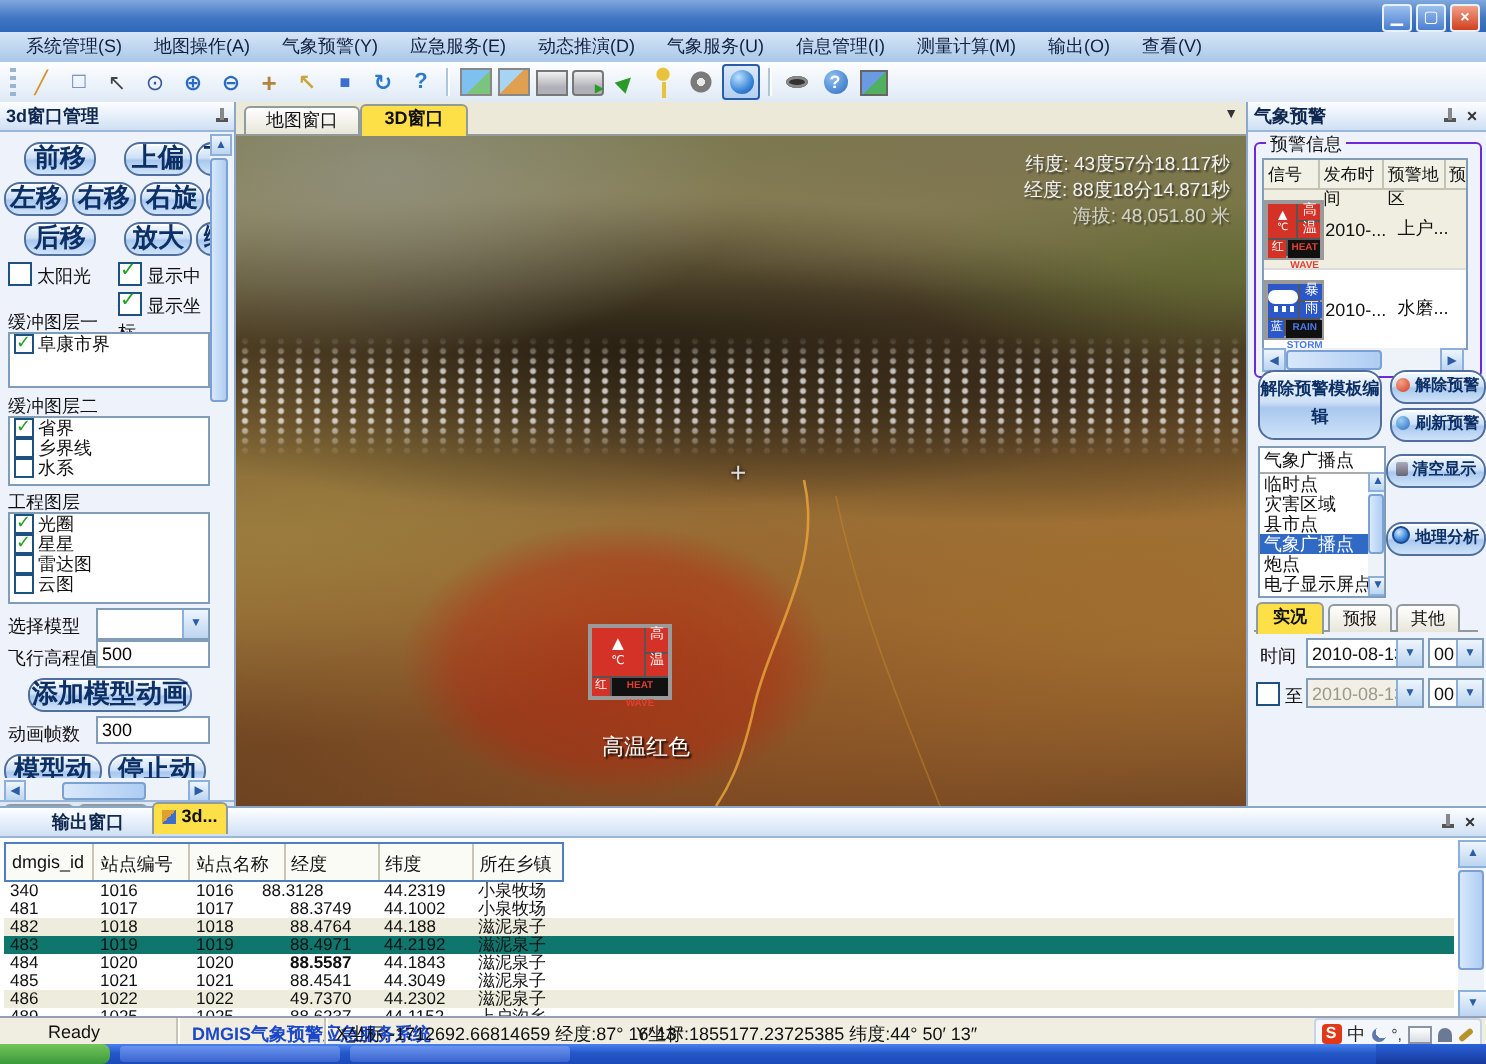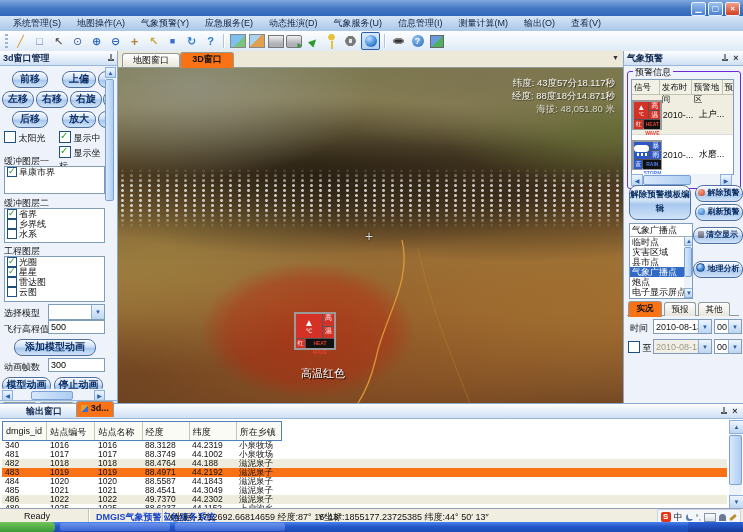--- a/index.html
+++ b/index.html
@@ -51,39 +51,39 @@
   .i-eye::after{content:"";width:11px;height:6px;border-radius:50%;background:#333;box-shadow:inset 0 0 0 1.5px #888;}
   .i-help::after{content:"?";width:12px;height:12px;border-radius:50%;background:radial-gradient(circle at 35% 30%,#8fc0f0,#2a6ac0);color:#fff;font-size:9px;line-height:12px;text-align:center;font-weight:bold;}
   .i-app{background:linear-gradient(135deg,#6a9ae0 50%,#50b060 50%);border:1px solid #666;width:12px;height:11px;}
   
   .paneltitle{height:14px;background:linear-gradient(180deg,#fdfeff,#cfe0f4);border-bottom:1px solid #9ab6d8;
     color:#10284f;font-weight:bold;display:flex;align-items:center;padding:0 3px;}
   .pin{width:7px;height:9px;margin-left:auto;background:linear-gradient(#888,#888) 3px 0/2px 6px no-repeat,linear-gradient(#555,#555) 1px 5px/6px 2px no-repeat;}
   .xclose{width:10px;height:10px;color:#333;font-size:9px;line-height:10px;text-align:center;font-weight:bold;margin-left:3px;}
   .pbtn{position:absolute;height:15px;border:1px solid #4f6f9f;border-radius:8px;
     background:linear-gradient(180deg,#f4f9fe,#cfe1f7 45%,#a9c8ee 55%,#cfe3f9);
-    color:#0c2f66;font-weight:bold;font-size:10px;line-height:13px;text-align:center;box-shadow:inset 0 1px 0 #fff;}
+    color:#0c2f66;font-weight:bold;font-size:13px;line-height:13px;text-align:center;box-shadow:inset 0 1px 0 #fff;}
   .cb{display:inline-block;width:10px;height:10px;background:#fff;border:1px solid #1c5180;vertical-align:-2px;position:relative;}
   .cb.checked::after{content:"✓";position:absolute;left:0;top:-2px;color:#21a121;font-size:10px;font-weight:bold;}
   .lbox{position:absolute;background:#fff;border:1px solid #7f9db9;overflow:hidden;}
   .lbitem{height:10px;line-height:10px;padding-left:2px;white-space:nowrap;}
   .lbitem .cb{width:8px;height:8px;margin-right:2px;}
   .lbitem .cb.checked::after{font-size:9px;top:-2px;}
   .sel{position:absolute;background:#fff;border:1px solid #7f9db9;display:flex;align-items:center;}
   .sel .val{flex:1;padding-left:2px;white-space:nowrap;overflow:hidden;}
   .selbtn{width:12px;height:100%;background:linear-gradient(180deg,#eef5fd,#bcd5f1);border-left:1px solid #8cb0dc;
     color:#2a5ca8;font-size:6px;display:flex;align-items:center;justify-content:center;}
   .xinput{position:absolute;border:1px solid #7f9db9;background:#fff;font-size:9px;padding:0 2px;height:12px;font-family:inherit;}
   .sb{background:#eef3fa;}
   .sbbtn{background:linear-gradient(180deg,#eef5fd,#bcd5f1);border:1px solid #8cb0dc;color:#2a5ca8;font-size:6px;
     display:flex;align-items:center;justify-content:center;}
   .sbthumb{background:linear-gradient(90deg,#d8e8fb,#aecdf2);border:1px solid #7aa0d4;border-radius:2px;}
   .xtab{position:absolute;height:13px;border:1px solid #919b9c;border-bottom:none;border-radius:3px 3px 0 0;
     background:linear-gradient(#fefefe,#e8e6da);text-align:center;line-height:13px;}
-  .xtab.active{background:#f97316;font-weight:bold;height:15px;z-index:2;}
+  .xtab.active{background:#fde047;font-weight:bold;height:15px;z-index:2;}
   
   .wicon{display:grid;grid-template-columns:1fr 11px;grid-template-rows:1fr 9px;gap:1px;
     background:#555;border:2px solid #9a9a9a;box-sizing:border-box;}
   .wicon .main{display:flex;flex-direction:column;align-items:center;justify-content:center;color:#fff;}
   .wicon .side{display:flex;flex-direction:column;gap:1px;}
   .wicon .side span{flex:1;color:#fff;font-size:7px;line-height:8px;text-align:center;}
   .wicon .band{grid-column:1/3;display:flex;gap:1px;}
   .wicon .corner{width:9px;color:#fff;font-size:6px;line-height:9px;text-align:center;}
   .wicon .bandtxt{flex:1;background:#111;font-size:5px;line-height:9px;text-align:center;font-weight:bold;}
   .wicon.heat .main,.wicon.heat .side span,.wicon.heat .corner{background:#d43226;}
@@ -462,53 +462,53 @@
       <span style="width:46px;border-right:1px solid #c8c5b5;padding:4px 0 0 3px;">经度</span>
       <span style="width:46px;border-right:1px solid #c8c5b5;padding:4px 0 0 3px;">纬度</span>
       <span style="width:44px;padding:4px 0 0 3px;">所在乡镇</span>
     </div>
 
     <div class="abs" style="left:0;top:37px;width:728px;height:68px;overflow:hidden;">
       <div class="orow" style="top:0;background:#fff;">
         <span class="otd" style="left:3px;width:42px;">340</span>
           <span class="otd" style="left:48px;width:46px;">1016</span>
           <span class="otd" style="left:96px;width:45px;">1016</span>
-          <span class="otd" style="left:143px;width:45px;">88.3128</span>
+          <span class="otd" style="left:129px;width:45px;">88.3128</span>
           <span class="otd" style="left:190px;width:45px;">44.2319</span>
           <span class="otd" style="left:237px;width:60px;">小泉牧场</span>
       </div>
       <div class="orow" style="top:9px;background:#fff;">
         <span class="otd" style="left:3px;width:42px;">481</span>
           <span class="otd" style="left:48px;width:46px;">1017</span>
           <span class="otd" style="left:96px;width:45px;">1017</span>
           <span class="otd" style="left:143px;width:45px;">88.3749</span>
           <span class="otd" style="left:190px;width:45px;">44.1002</span>
           <span class="otd" style="left:237px;width:60px;">小泉牧场</span>
       </div>
       <div class="orow" style="top:18px;background:#edecdd;">
         <span class="otd" style="left:3px;width:42px;">482</span>
           <span class="otd" style="left:48px;width:46px;">1018</span>
           <span class="otd" style="left:96px;width:45px;">1018</span>
           <span class="otd" style="left:143px;width:45px;">88.4764</span>
           <span class="otd" style="left:190px;width:45px;">44.188</span>
           <span class="otd" style="left:237px;width:60px;">滋泥泉子</span>
       </div>
-      <div class="orow" style="top:27px;background:#f97316;">
+      <div class="orow" style="top:27px;background:#0f766e;">
         <span class="otd" style="left:3px;width:42px;">483</span>
           <span class="otd" style="left:48px;width:46px;">1019</span>
           <span class="otd" style="left:96px;width:45px;">1019</span>
           <span class="otd" style="left:143px;width:45px;">88.4971</span>
           <span class="otd" style="left:190px;width:45px;">44.2192</span>
           <span class="otd" style="left:237px;width:60px;">滋泥泉子</span>
       </div>
       <div class="orow" style="top:36px;background:#fff;">
         <span class="otd" style="left:3px;width:42px;">484</span>
           <span class="otd" style="left:48px;width:46px;">1020</span>
           <span class="otd" style="left:96px;width:45px;">1020</span>
-          <span class="otd" style="left:143px;width:45px;">88.5587</span>
+          <span class="otd" style="left:143px;width:45px;font-weight:bold;">88.5587</span>
           <span class="otd" style="left:190px;width:45px;">44.1843</span>
           <span class="otd" style="left:237px;width:60px;">滋泥泉子</span>
       </div>
       <div class="orow" style="top:45px;background:#fff;">
         <span class="otd" style="left:3px;width:42px;">485</span>
           <span class="otd" style="left:48px;width:46px;">1021</span>
           <span class="otd" style="left:96px;width:45px;">1021</span>
           <span class="otd" style="left:143px;width:45px;">88.4541</span>
           <span class="otd" style="left:190px;width:45px;">44.3049</span>
           <span class="otd" style="left:237px;width:60px;">滋泥泉子</span>

